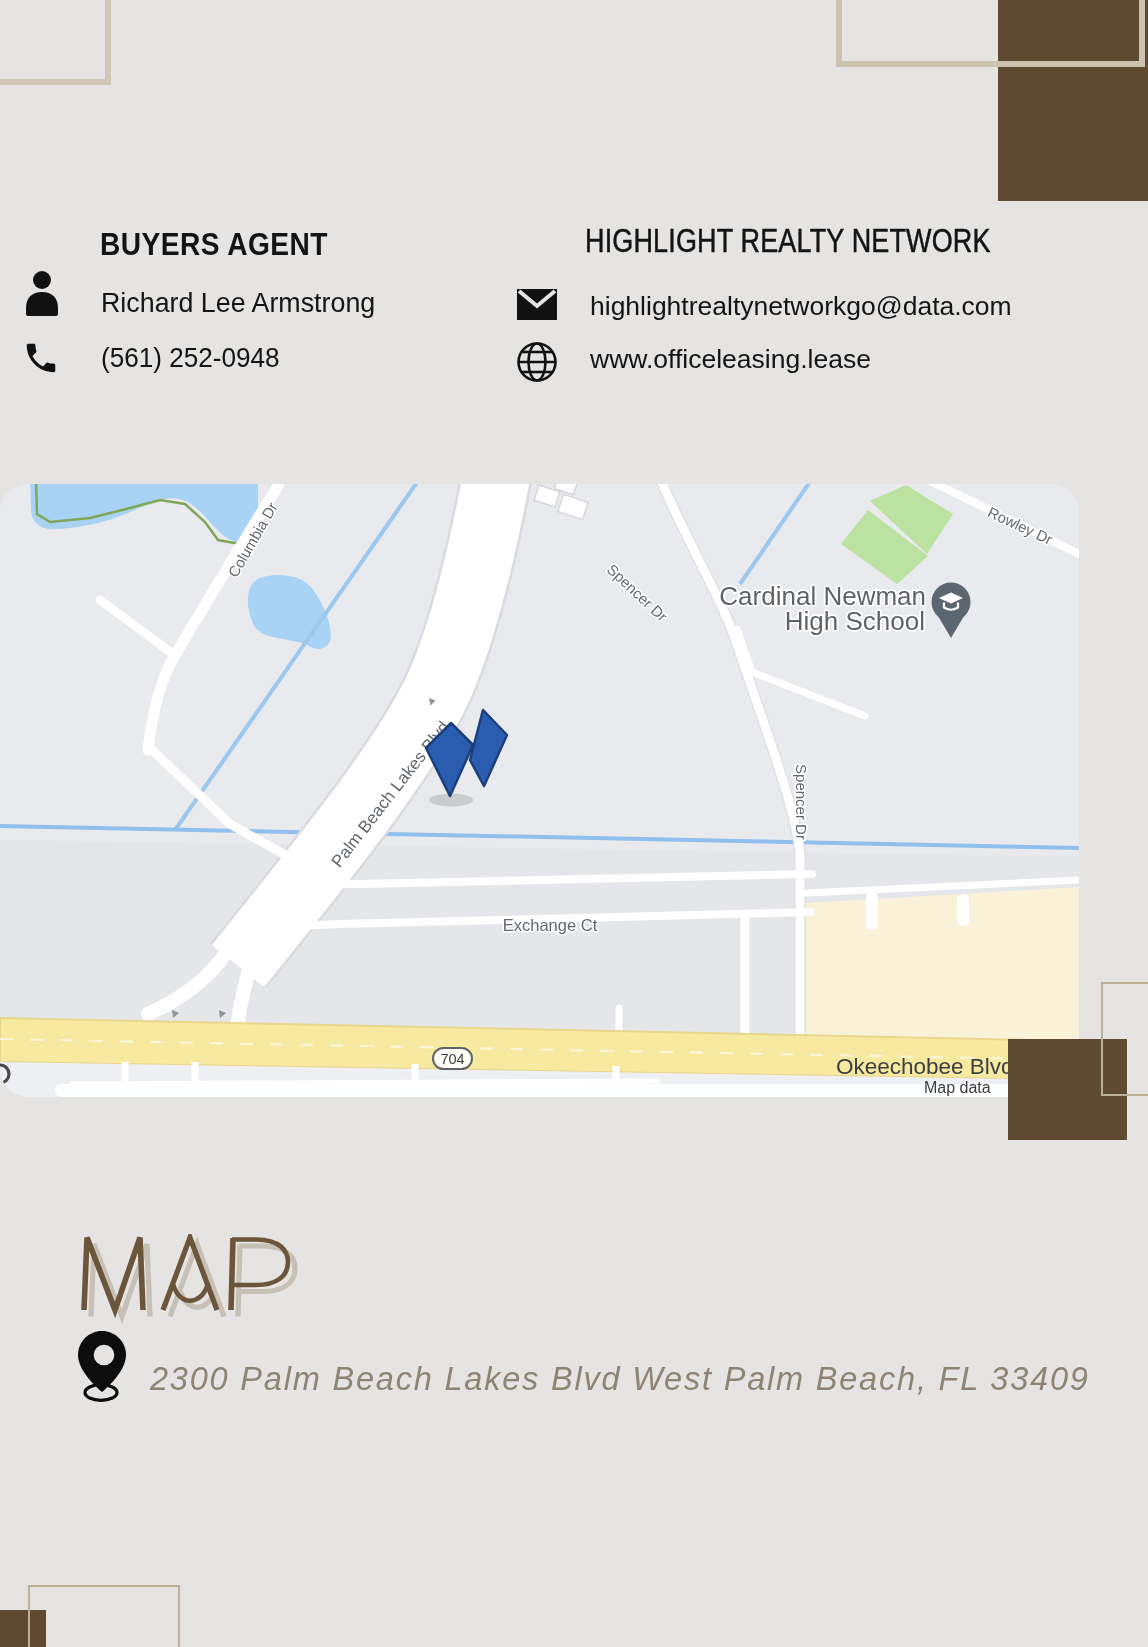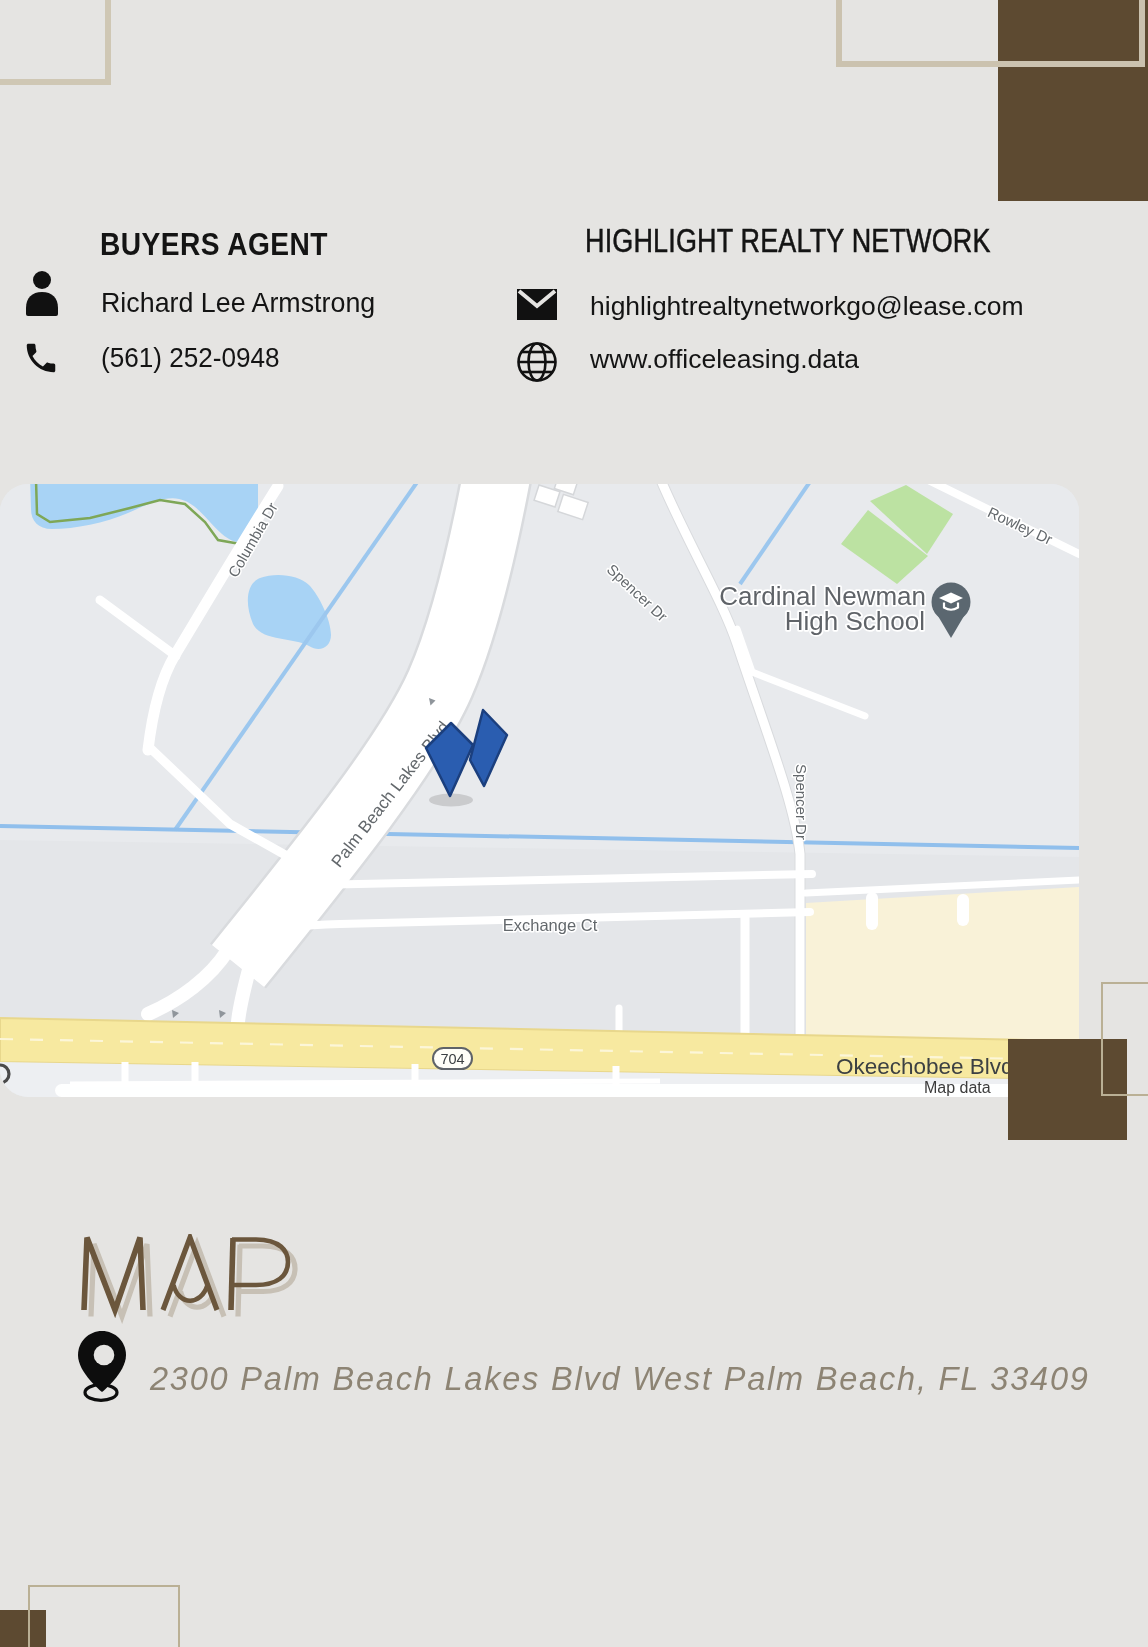--- a/index.html
+++ b/index.html
@@ -23,22 +23,22 @@
 
 <svg class="abs" style="left:25px;top:270px" width="34" height="48" viewBox="0 0 34 48">
   <circle cx="17" cy="10" r="9" fill="#111"></circle>
   <path d="M17 22 C7 22 1 28 1 38 L1 44 Q1 46 3 46 L31 46 Q33 46 33 44 L33 38 C33 28 27 22 17 22 Z" fill="#111"></path>
 </svg>
 <svg class="abs" style="left:22px;top:337px" width="38" height="42" viewBox="0 0 24 24">
   <path d="M6.62 10.79c1.44 2.83 3.76 5.14 6.59 6.59l2.2-2.2c.27-.27.67-.36 1.02-.24 1.12.37 2.33.57 3.57.57.55 0 1 .45 1 1V20c0 .55-.45 1-1 1-9.39 0-17-7.61-17-17 0-.55.45-1 1-1h3.5c.55 0 1 .45 1 1 0 1.25.2 2.45.57 3.57.11.35.03.74-.25 1.02l-2.2 2.2z" fill="#111"></path>
 </svg>
 
 <div class="abs" style="left:585px;top:223px;font-size:32.5px;letter-spacing:.2px;color:#141414;-webkit-text-stroke:.5px #141414;transform:scaleX(.83);transform-origin:left top;">HIGHLIGHT REALTY NETWORK</div>
-<div class="abs" style="left:590px;top:291px;font-size:26.5px;color:#141414;">highlightrealtynetworkgo@lease.com</div>
-<div class="abs" style="left:590px;top:344px;font-size:26.5px;color:#141414;">www.officeleasing.data</div>
+<div class="abs" style="left:590px;top:291px;font-size:26.5px;color:#141414;">highlightrealtynetworkgo@data.com</div>
+<div class="abs" style="left:590px;top:344px;font-size:26.5px;color:#141414;">www.officeleasing.lease</div>
 
 <svg class="abs" style="left:517px;top:289px" width="40" height="31" viewBox="0 0 40 31">
   <rect x="0" y="0" width="40" height="31" fill="#111"></rect>
   <path d="M2 2 L20 17 L38 2" fill="none" stroke="#e5e4e2" stroke-width="4"></path>
 </svg>
 <svg class="abs" style="left:516px;top:341px" width="42" height="42" viewBox="0 0 42 42">
   <g fill="none" stroke="#111" stroke-width="2.6">
     <circle cx="21" cy="21" r="18.5"></circle>
     <ellipse cx="21" cy="21" rx="8.5" ry="18.5"></ellipse>
     <line x1="2.5" y1="21" x2="39.5" y2="21"></line>

